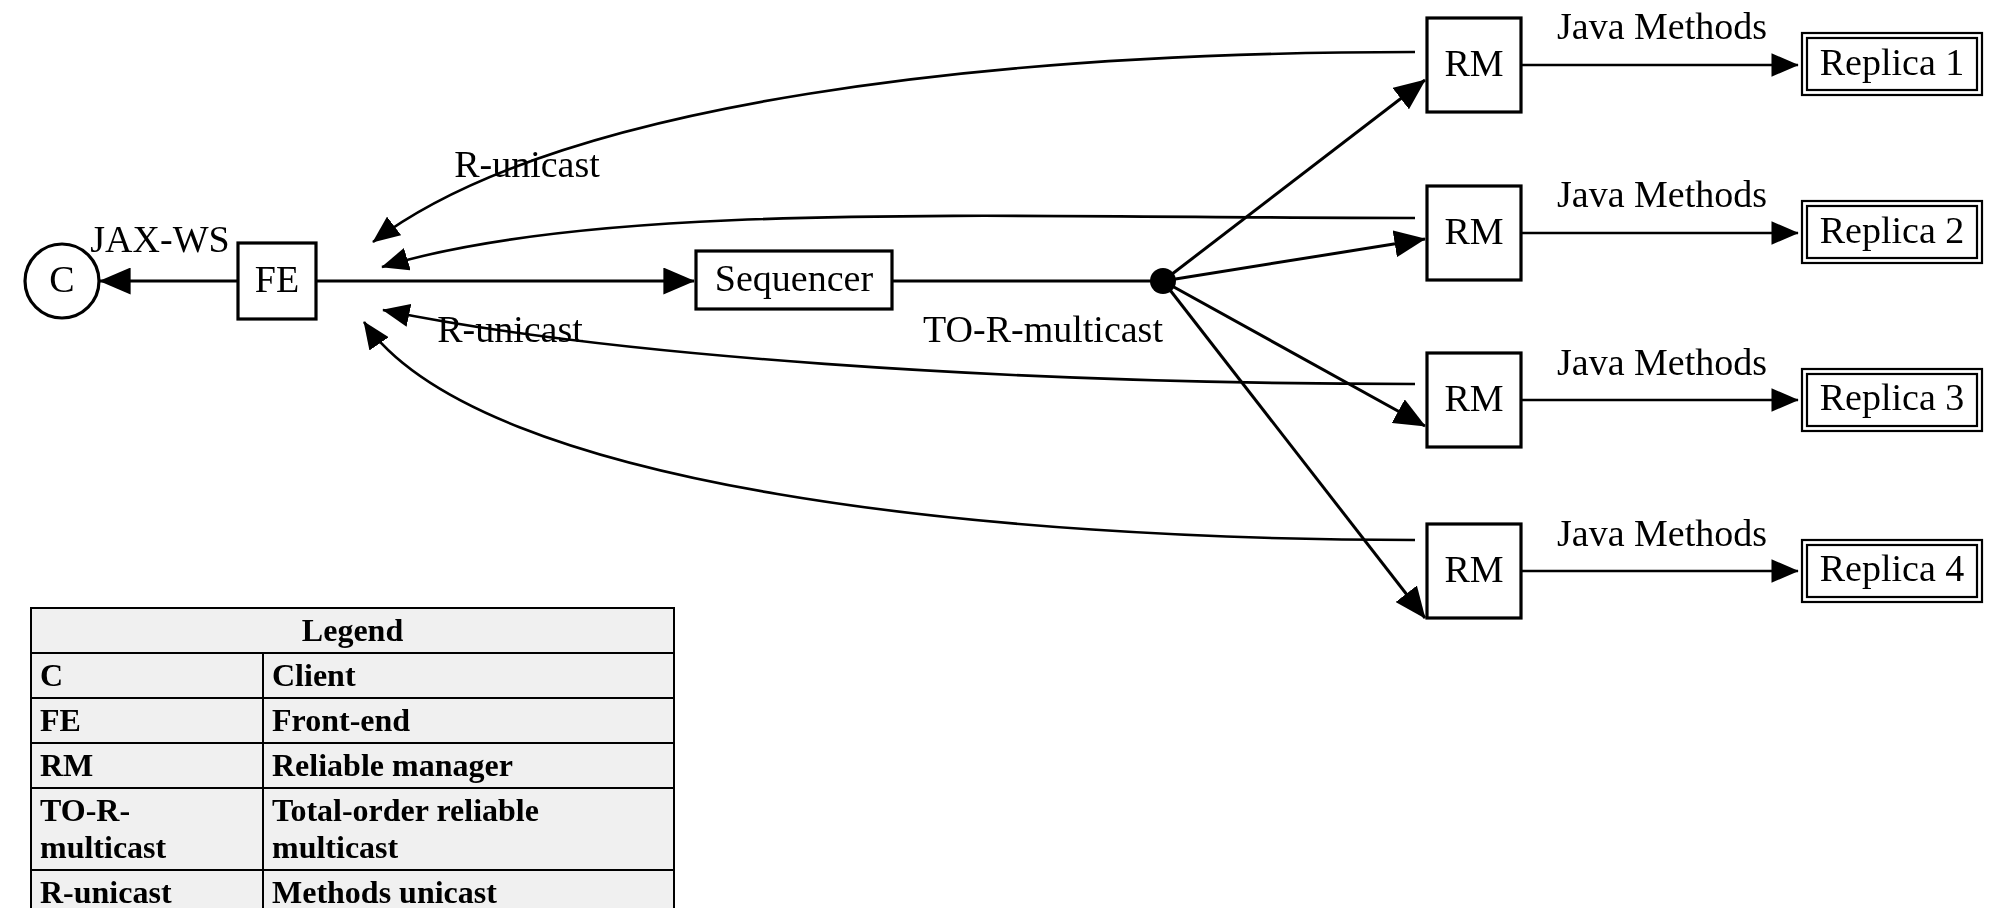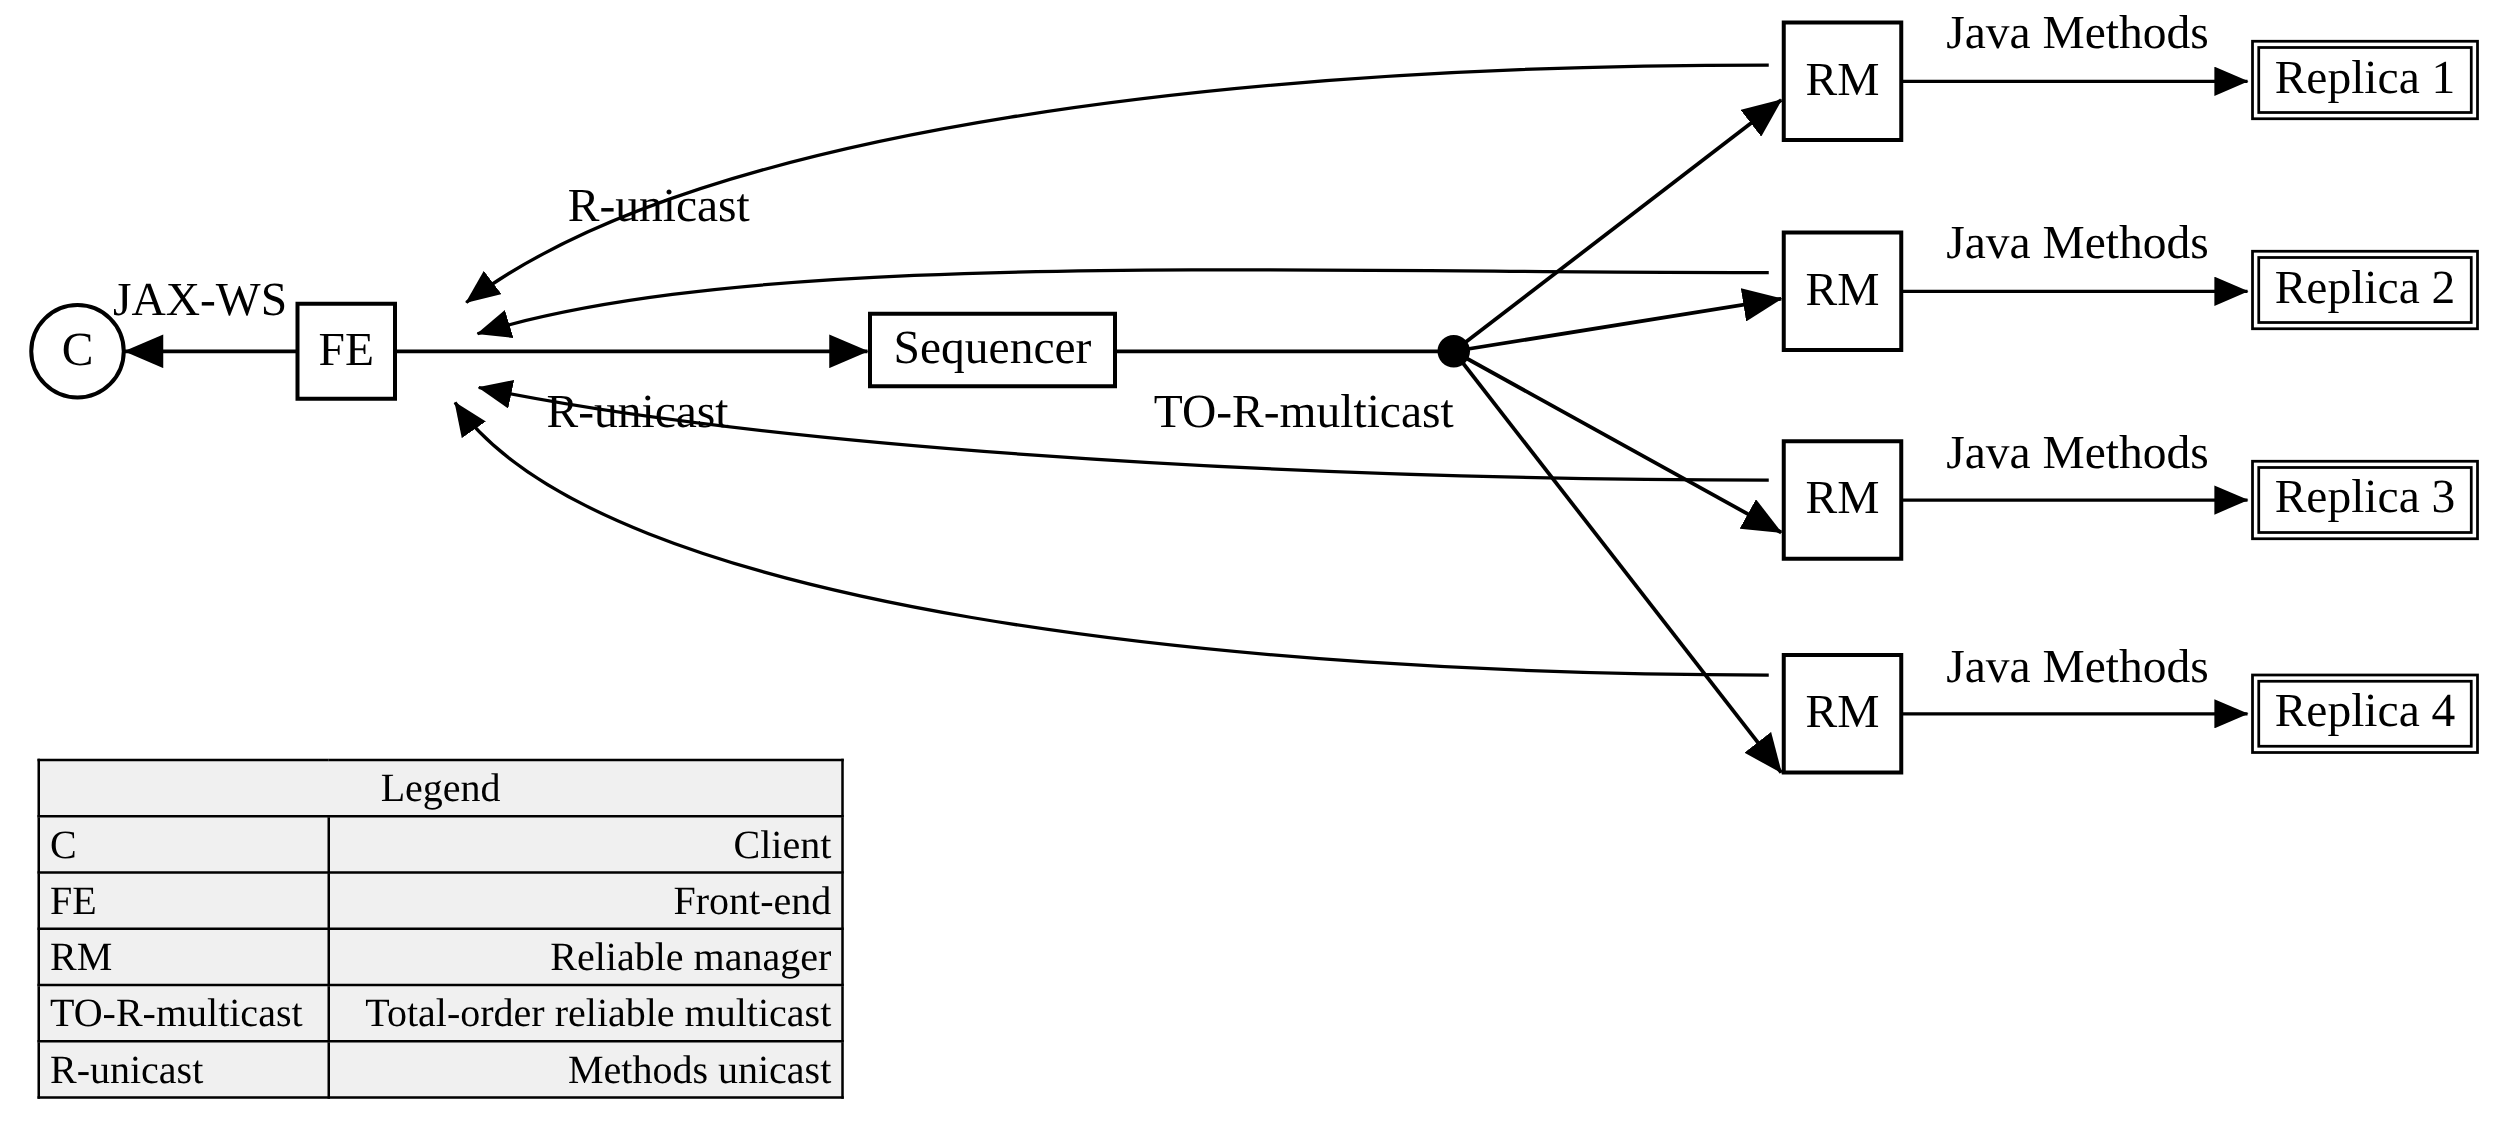--- a/index.html
+++ b/index.html
@@ -78,33 +78,33 @@
     border-collapse: collapse;
     background: #f0f0f0;
     font-family: "Liberation Serif", "DejaVu Serif", serif;
     font-size: 32px;
   }
   #legend td, #legend th {
     border: 2px solid #000000;
     padding: 3px 8px;
     background: #f0f0f0;
     color: #000000;
-    font-weight: normal;
+    font-weight: bold;
     height: 40px;
     box-sizing: border-box;
   }
   #legend th {
     text-align: center;
   }
   #legend td.abbr {
     width: 232px;
     text-align: left;
   }
   #legend td.meaning {
-    text-align: right;
+    text-align: left;
   }
 </style>
 </head>
 <body>
 
 <div id="canvas">
 
   <svg class="diagram" viewBox="0 0 2001 908">
     <defs>
       <marker id="arrow" markerWidth="11" markerHeight="9" refX="10.2" refY="4.5" orient="auto" markerUnits="strokeWidth">

